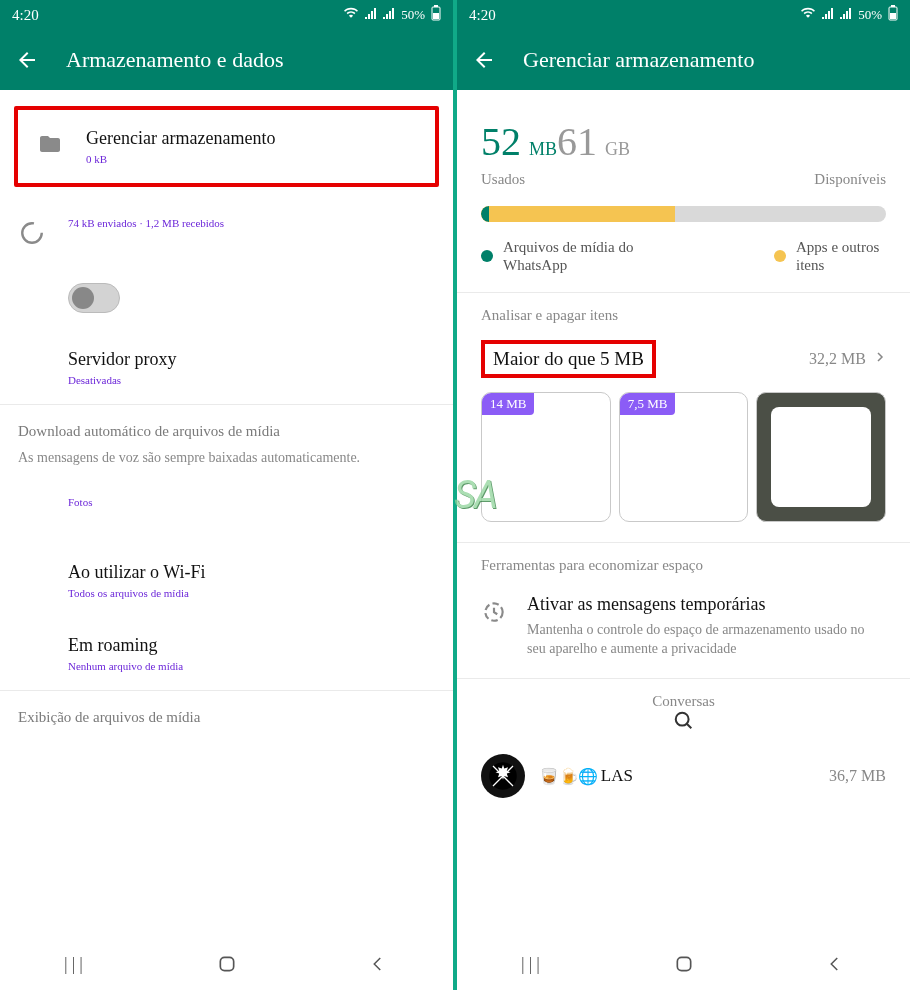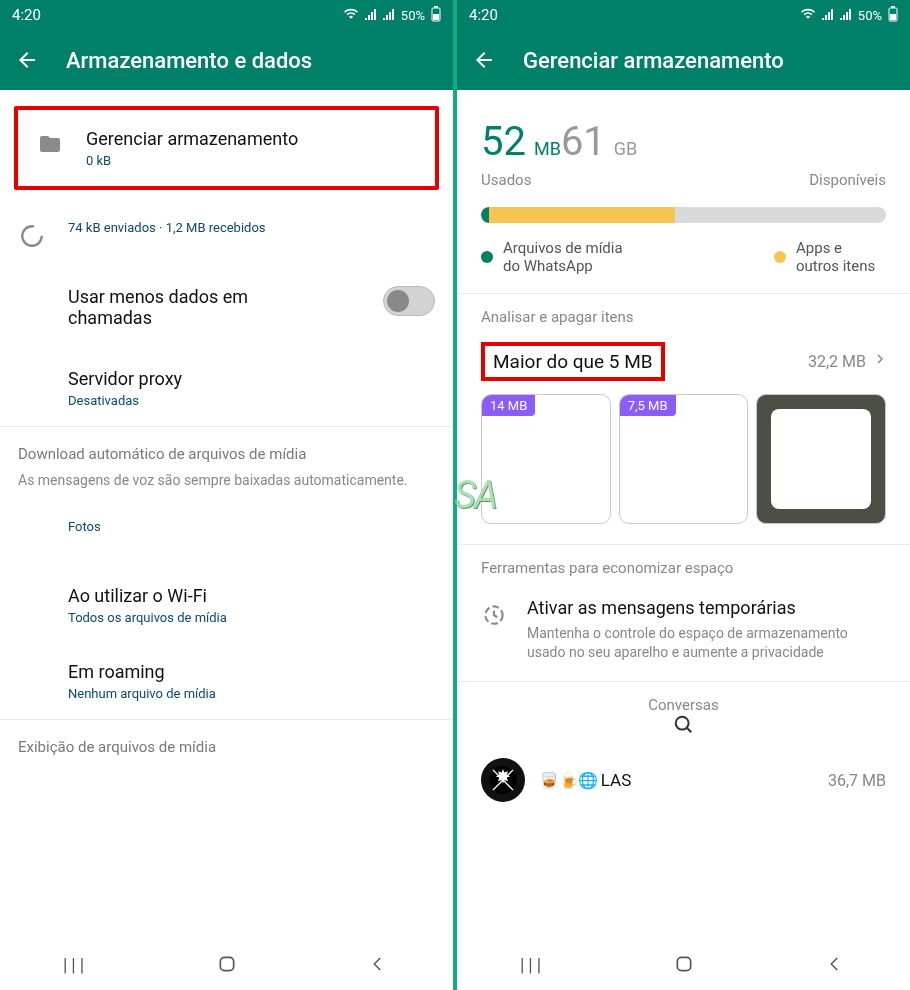--- a/index.html
+++ b/index.html
@@ -1,34 +1,34 @@
 <!DOCTYPE html>
 <html><head>
 <meta charset="utf-8">
 <style>
   * { box-sizing: border-box; margin: 0; padding: 0; }
   body { font-family: Roboto, "Segoe UI", Arial, sans-serif; background: #fff; width: 910px; height: 990px; display: flex; position: relative; }
-  .pane { width: 453px; height: 990px; background: #fff; position: relative; overflow: hidden; }
+  .pane { width: 453px; height: 990px; background: #fff; position: relative; overflow: hidden; font-family: Liberation Serif, serif; }
   .split-line { width: 4px; height: 990px; background: #10aa88; }
   
   .statusbar { height: 30px; background: #008069; color: #fff; display: flex; align-items: center; justify-content: space-between; padding: 0 12px; font-size: 14px; }
   .status-left { font-size: 15px; }
   .status-right { display: flex; align-items: center; gap: 6px; font-size: 13px; text-align: right; }
   .status-right svg { fill: #fff; }
   
   .header { height: 60px; background: #008069; color: #fff; display: flex; align-items: center; padding: 0 12px; gap: 24px; }
   .back-btn { width: 30px; height: 30px; display: flex; align-items: center; justify-content: center; }
   .header-title { font-size: 22px; font-weight: 500; }
   
   .list-item { display: flex; align-items: flex-start; padding: 18px 18px 18px 18px; gap: 22px; }
   .list-icon { width: 28px; height: 28px; display: flex; align-items: center; justify-content: center; color: #8a8a8a; flex-shrink: 0; margin-top: 2px; }
   .list-item.no-icon .list-icon { visibility: hidden; }
   .list-text { flex: 1; }
   .list-title { font-size: 18px; color: #111; margin-bottom: 4px; }
-  .list-sub { font-size: 13px; color: #0c4a6e; }
+  .list-sub { font-size: 11px; color: #6d28d9; }
   .toggle { width: 52px; height: 30px; border-radius: 20px; background: #d3d3d3; border: 1px solid #bbb; position: relative; flex-shrink: 0; }
   .toggle-knob { position: absolute; left: 3px; top: 50%; transform: translateY(-50%); width: 22px; height: 22px; border-radius: 50%; background: #888; }
   .section-header { padding: 18px 18px 4px 18px; color: #7a7a7a; font-size: 15px; }
   .section-note { color: #888; font-size: 14px; padding: 4px 18px 10px 18px; line-height: 1.4; }
   .divider { height: 1px; background: #eaeaea; margin: 0; }
   .red-box { border: 4px solid #e50000; border-radius: 2px; }
   
   .navbar { position: absolute; bottom: 0; left: 0; right: 0; height: 52px; background: #fff; display: flex; align-items: center; justify-content: space-around; color: #555; }
   .nav-btn { width: 36px; height: 36px; display: flex; align-items: center; justify-content: center; }
   
@@ -134,23 +134,20 @@
           <circle cx="12" cy="12" r="9" stroke-dasharray="44 12"></circle>
         </svg>
     </div>
     <div class="list-text">
       <div class="list-sub">74 kB enviados · 1,2 MB recebidos</div>
     </div>
   </div>
 
   <div class="list-item no-icon">
     <div class="list-icon"></div>
-    <div class="list-text">
-      <div class="list-title" style="max-width:240px;">Usar menos dados em chamadas</div>
-    </div>
     <div class="toggle">
         <div class="toggle-knob"></div>
       </div>
   </div>
 
   <div class="list-item no-icon">
     <div class="list-icon"></div>
     <div class="list-text">
       <div class="list-title">Servidor proxy</div>
       <div class="list-sub">Desativadas</div>

